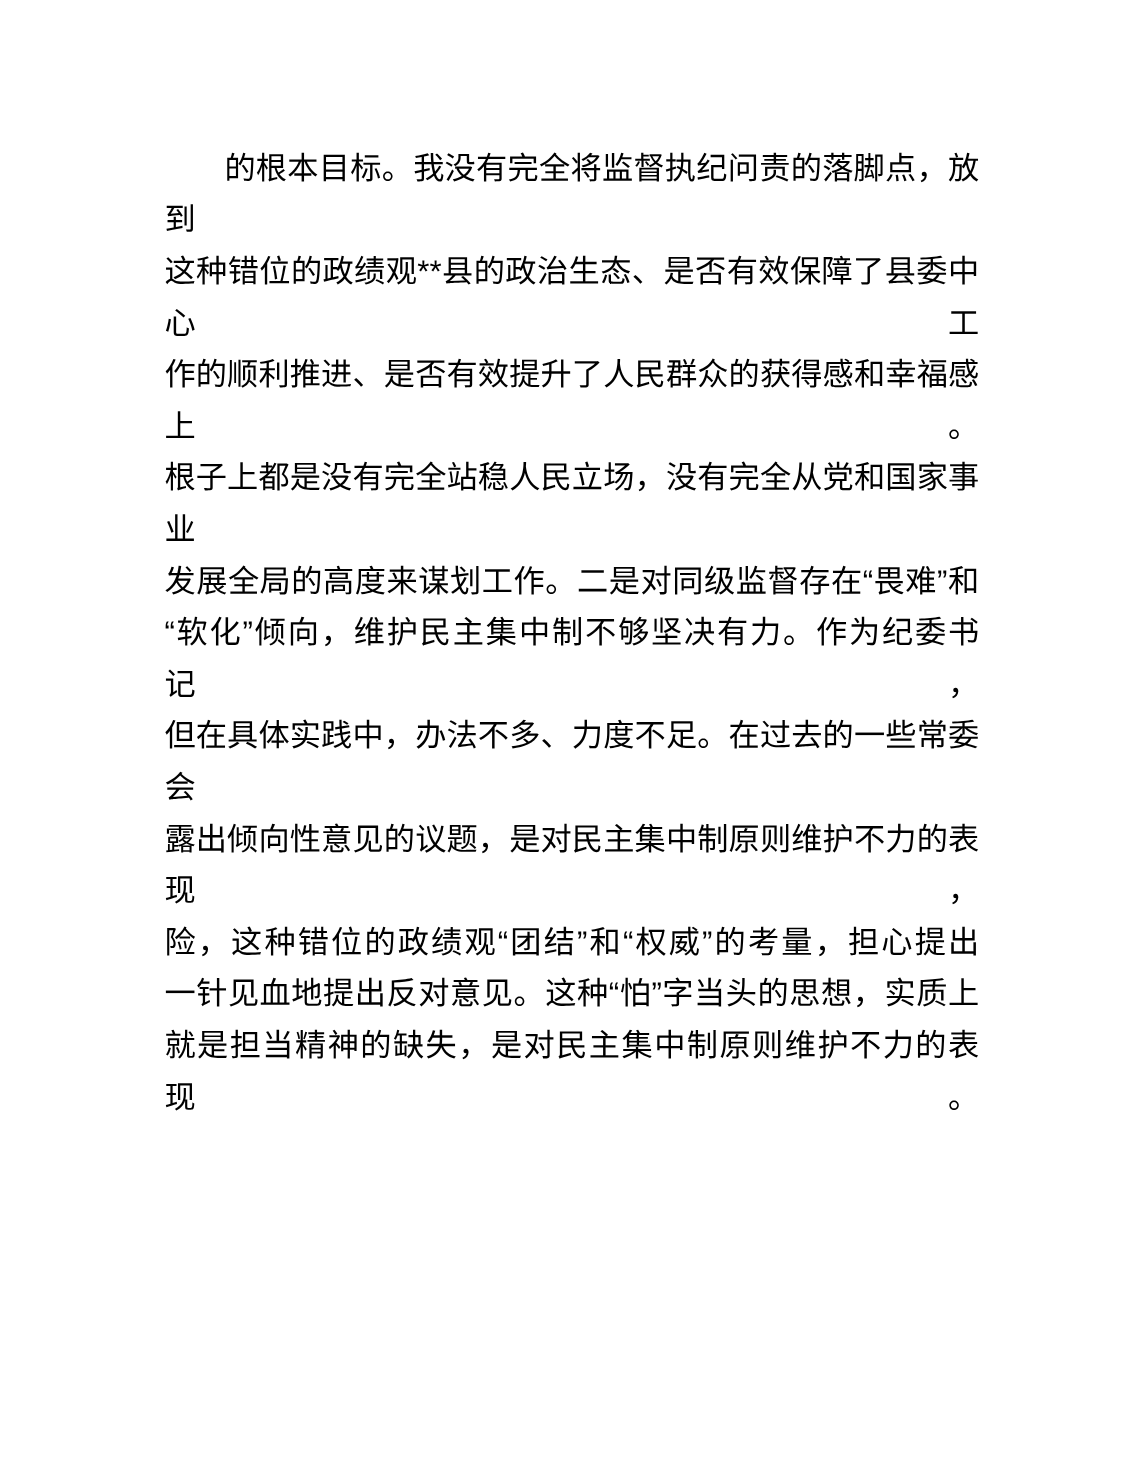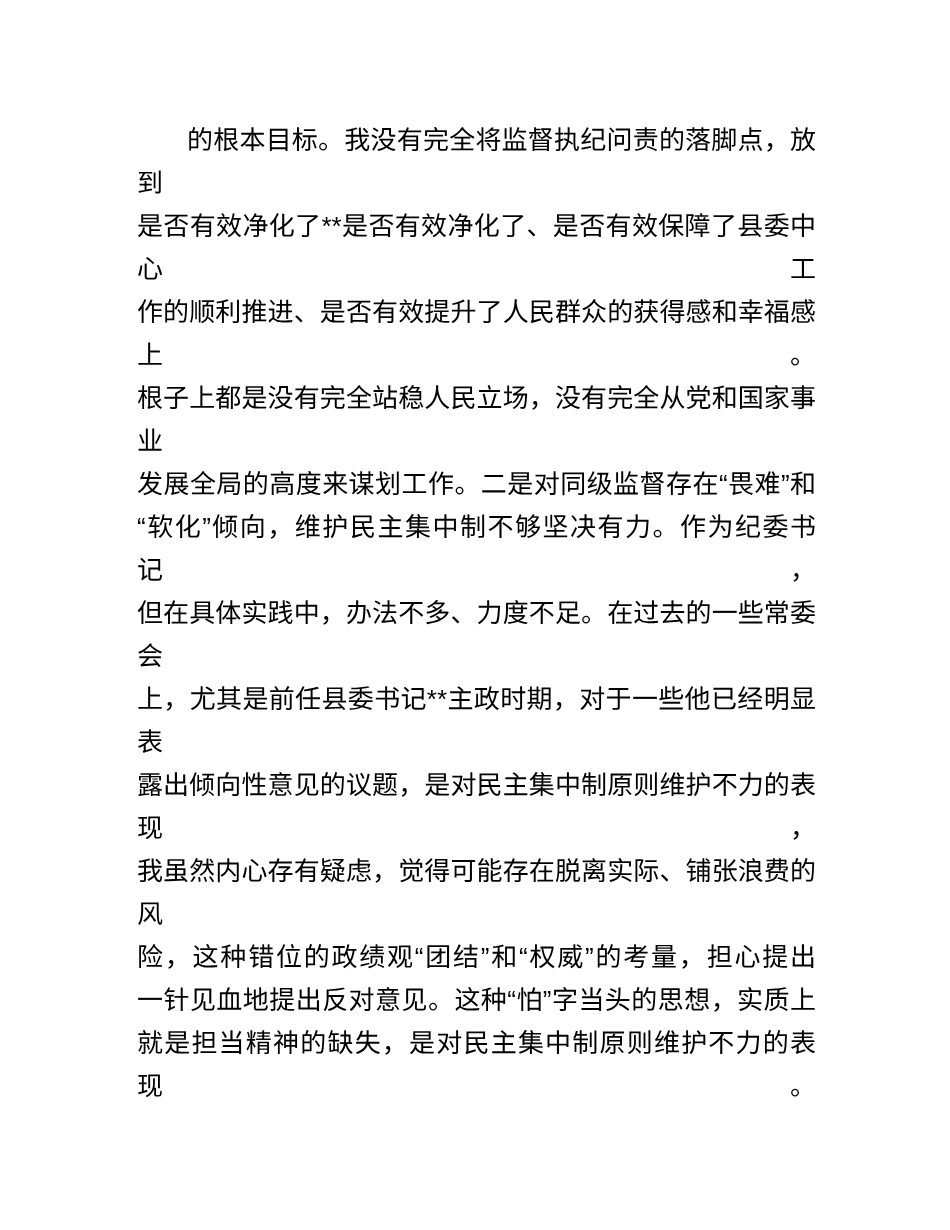--- a/index.html
+++ b/index.html
@@ -34,26 +34,24 @@
   }
   .text-line.first-line {
     text-indent: 50px;
   }
 </style>
 </head>
 <body>
 
 <div class="page">
   <div class="text-line first-line">的根本目标。我没有完全将监督执纪问责的落脚点，放到</div>
-  <div class="text-line">是否有效净化了**是否有效净化了、是否有效保障了县委中心工</div>
+  <div class="text-line">这种错位的政绩观**县的政治生态、是否有效保障了县委中心工</div>
   <div class="text-line">作的顺利推进、是否有效提升了人民群众的获得感和幸福感上。</div>
   <div class="text-line">根子上都是没有完全站稳人民立场，没有完全从党和国家事业</div>
   <div class="text-line">发展全局的高度来谋划工作。二是对同级监督存在“畏难”和</div>
   <div class="text-line">“软化”倾向，维护民主集中制不够坚决有力。作为纪委书记，</div>
   <div class="text-line">但在具体实践中，办法不多、力度不足。在过去的一些常委会</div>
-  <div class="text-line">上，尤其是前任县委书记**主政时期，对于一些他已经明显表</div>
   <div class="text-line">露出倾向性意见的议题，是对民主集中制原则维护不力的表现，</div>
-  <div class="text-line">我虽然内心存有疑虑，觉得可能存在脱离实际、铺张浪费的风</div>
   <div class="text-line">险，这种错位的政绩观“团结”和“权威”的考量，担心提出</div>
   <div class="text-line">一针见血地提出反对意见。这种“怕”字当头的思想，实质上</div>
   <div class="text-line">就是担当精神的缺失，是对民主集中制原则维护不力的表现。</div>
 
 </div>
 
 </body></html>

